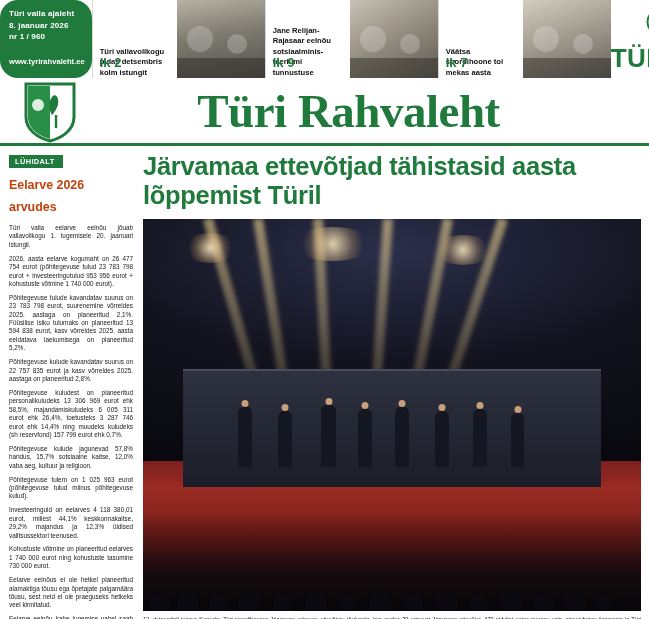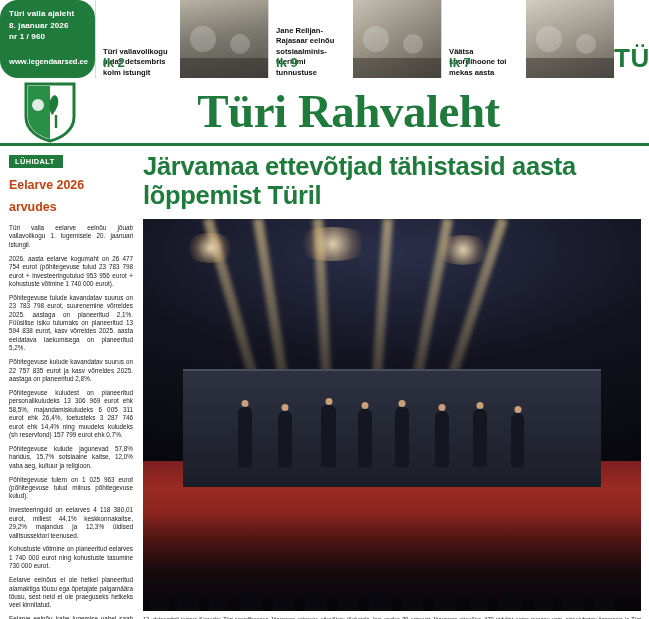--- a/index.html
+++ b/index.html
@@ -252,21 +252,21 @@
 <body>
 
 <div class="page">
 
   <div class="topbar">
 
     <div class="tb-masthead">
       <div class="m-line">Türi valla ajaleht</div>
       <div class="m-line">8. jaanuar 2026</div>
       <div class="m-line">nr 1 / 960</div>
-      <div class="m-url">www.legendaarsed.ee</div>
+      <div class="m-url">www.tyrirahvaleht.ee</div>
     </div>
 
     <div class="teaser">
       <div class="teaser-text">
         <div class="teaser-title">Türi vallavolikogu pidas detsembris kolm istungit</div>
       </div>
       <div class="teaser-page">lk 2</div>
       <div class="teaser-photo t1 photo-blobs">
         <div class="photo-strip"></div>
       </div>

